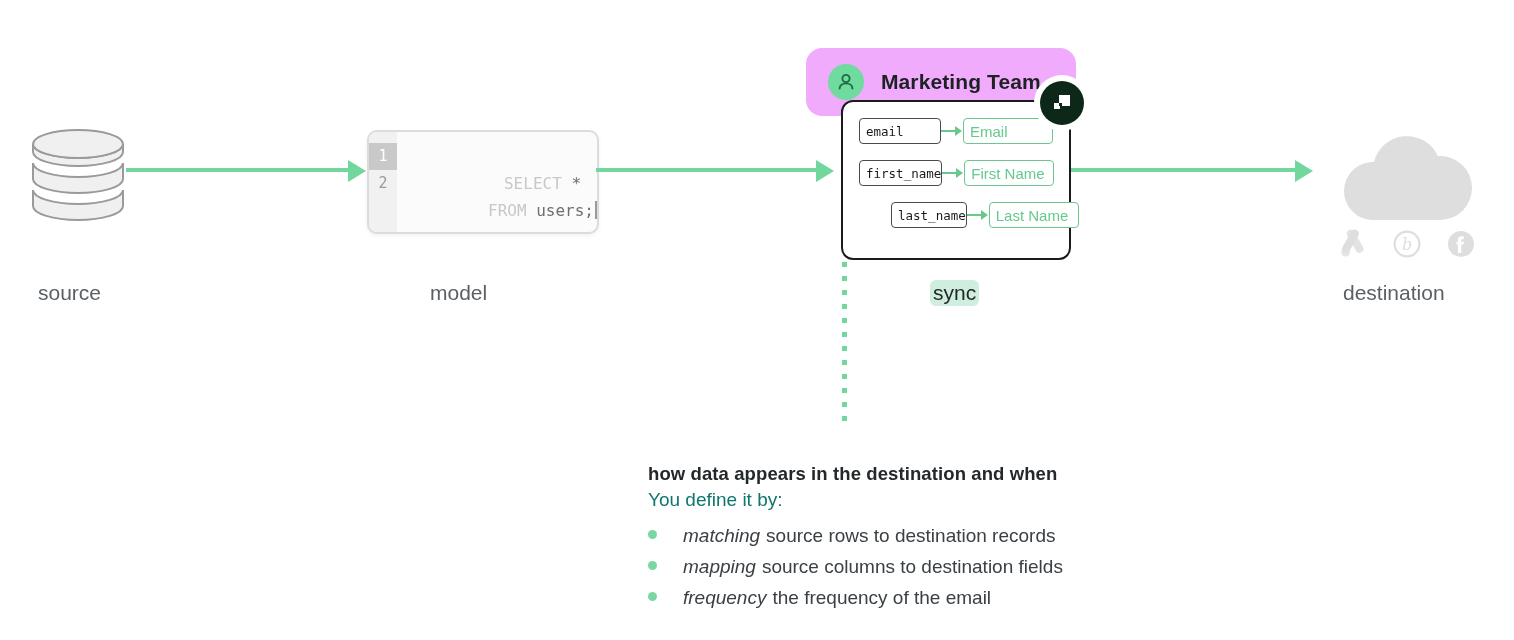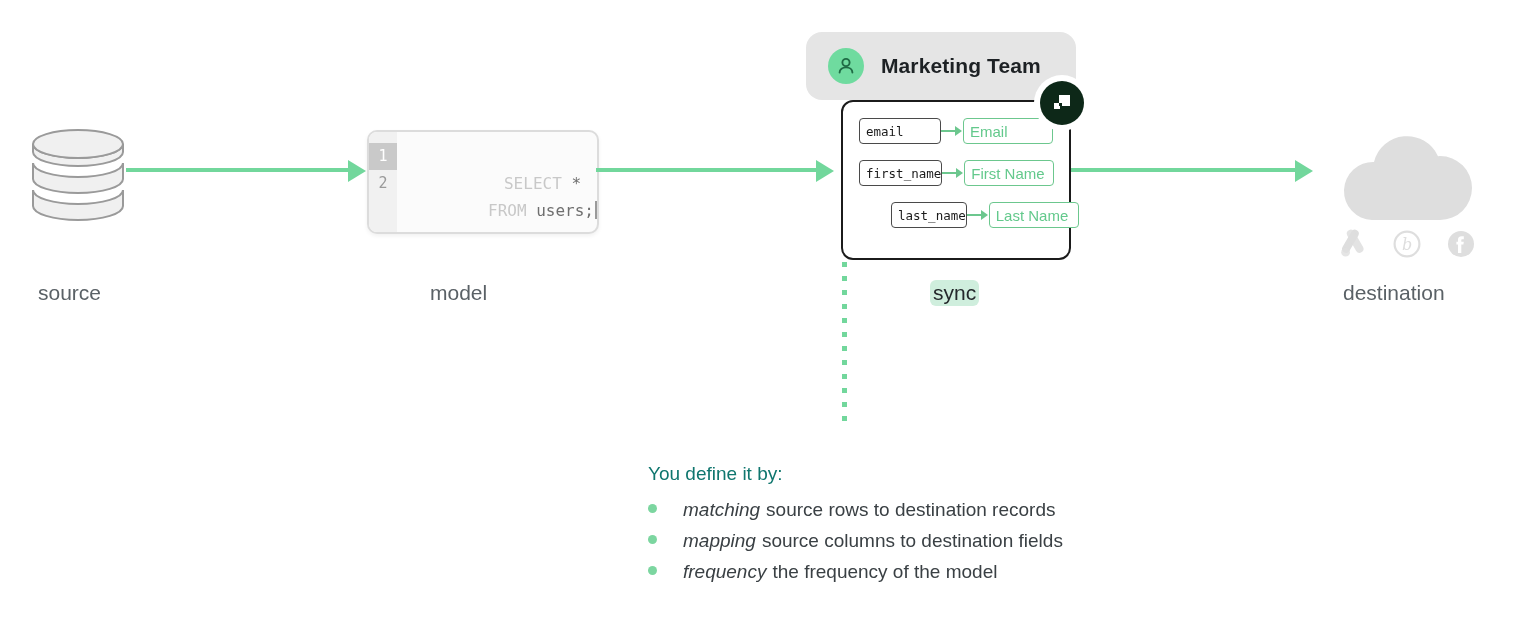--- a/index.html
+++ b/index.html
@@ -58,22 +58,22 @@
   .code-line{height:27px;line-height:27px;white-space:pre;color:#7d7d7d;text-align:center;}
   .kw{color:#c8c8c8;}
   .tbl{color:#6f6f6f;}
   .caret{
     display:inline-block;width:2px;height:18px;
     background:#9a9a9a;vertical-align:-3px;margin-left:1px;
   }
 
   
   #team-pill{
-    left:806px;top:32px;width:270px;height:68px;
-    background:#e5e5e5;border-radius:16px;
+    left:806px;top:48px;width:270px;height:68px;
+    background:#f0abfc;border-radius:16px;
     display:flex;align-items:center;padding-left:22px;box-sizing:border-box;
   }
   #team-avatar{
     width:36px;height:36px;border-radius:50%;
     background:#6fdb9f;display:flex;align-items:center;justify-content:center;
     flex:0 0 auto;
   }
   #team-name{
     margin-left:17px;font-size:21px;font-weight:bold;color:#1d2124;
     letter-spacing:.1px;
@@ -295,30 +295,31 @@
       <path fill="#ffffff" d="M19.4 17.6h-2.1V26h-3.3v-8.4h-1.6v-2.9h1.6v-1.9c0-2.2 1-3.5 3.6-3.5h2.2v2.9h-1.4c-1 0-1.1.4-1.1 1.1v1.4h2.5z"></path>
     </svg>
   </div>
 
   <div class="abs stage-label" id="label-source">source</div>
   <div class="abs stage-label" id="label-model">model</div>
   <div class="abs" id="label-sync">sync</div>
   <div class="abs stage-label" id="label-destination">destination</div>
 
   <div class="abs" id="explain">
+    <p id="explain-heading">how data appears in the destination and when</p>
     <p id="explain-sub">You define it by:</p>
     <ul id="explain-list">
       <li>
         <span class="bullet-dot"></span>
         <span><span class="lead">matching</span><span>source rows to destination records</span></span>
       </li>
       <li>
         <span class="bullet-dot"></span>
         <span><span class="lead">mapping</span><span>source columns to destination fields</span></span>
       </li>
       <li>
         <span class="bullet-dot"></span>
-        <span><span class="lead">frequency</span><span>the frequency of the model</span></span>
+        <span><span class="lead">frequency</span><span>the frequency of the email</span></span>
       </li>
     </ul>
   </div>
 
 </div>
 
 </body></html>

